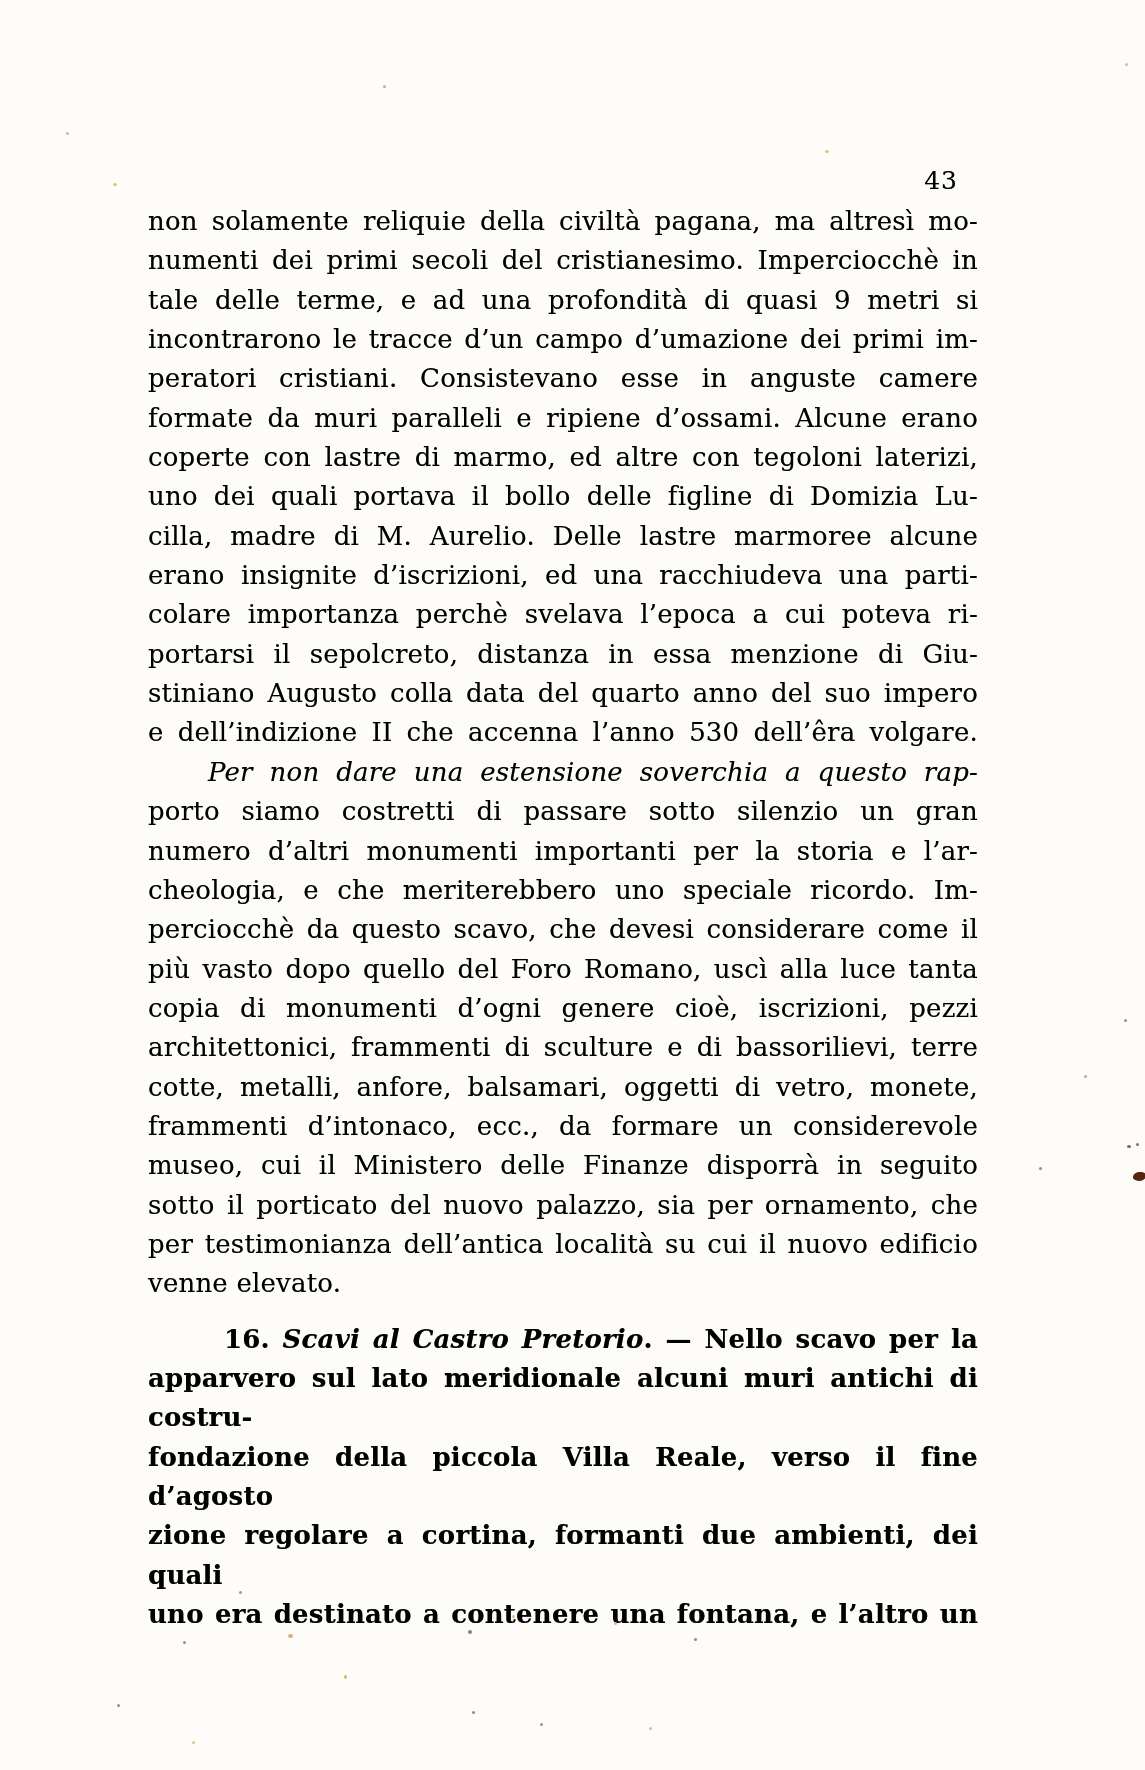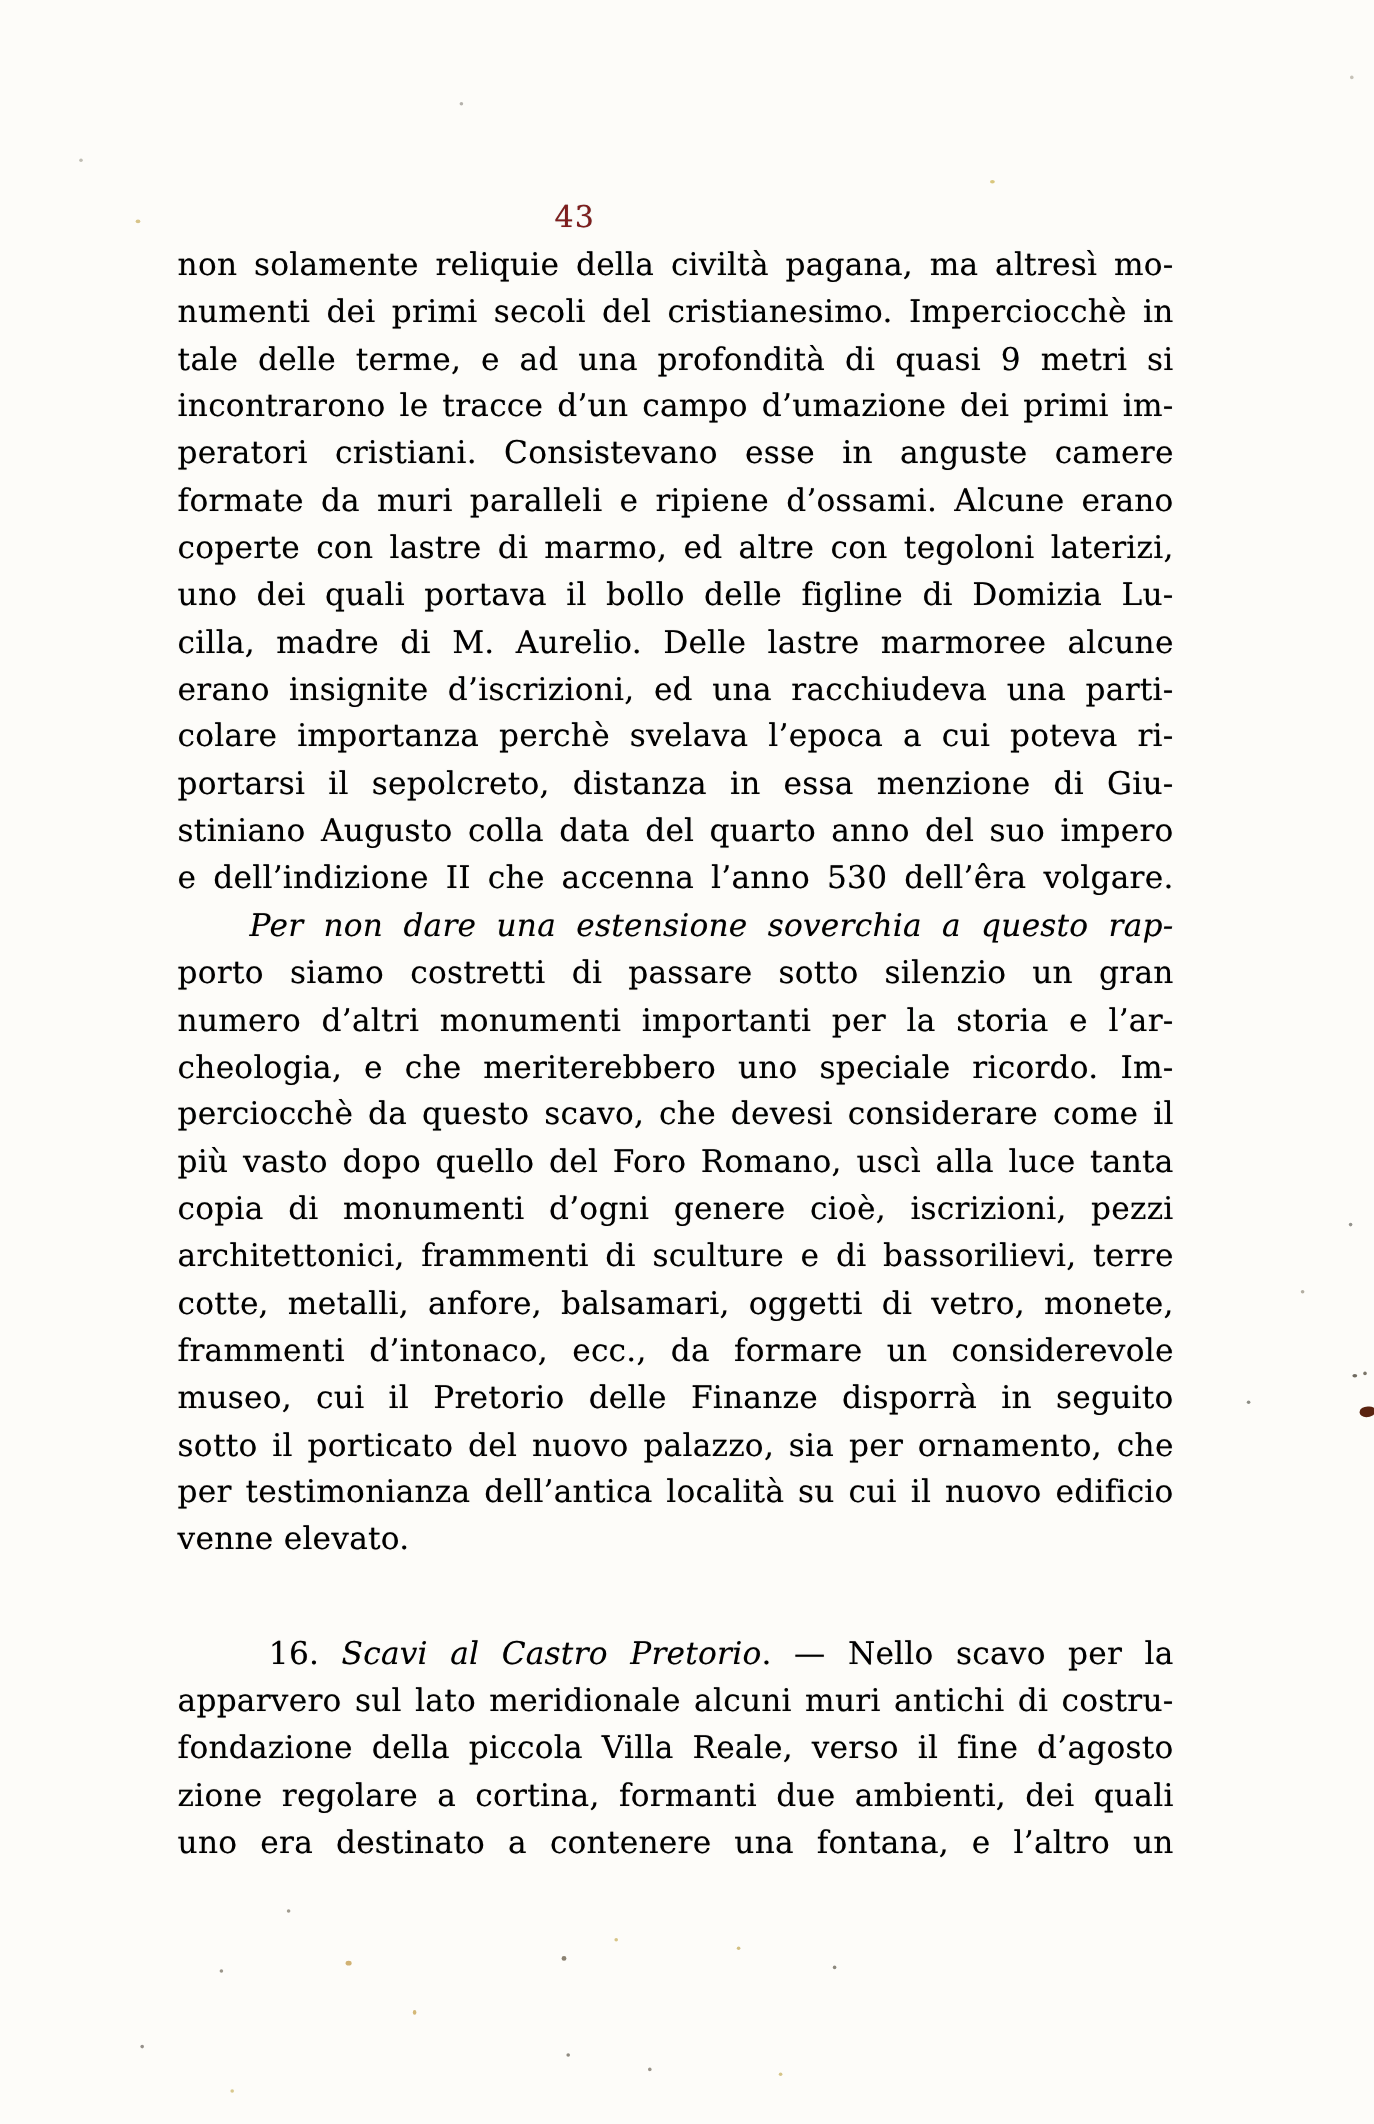--- a/index.html
+++ b/index.html
@@ -17,39 +17,39 @@
   .page {
     position: absolute;
     inset: 0;
     background: #fdfcf9;
   }
   .page-number {
     position: absolute;
     top: 166px;
     left: 0;
     width: 958px;
-    text-align: center;
+    text-align: right;
     font-size: 25px;
-    color: #7f1d1d;
+    color: #000000;
     letter-spacing: 1px;
     text-shadow: 0 0 0.6px rgba(32,30,24,0.55);
   }
   .text-block {
     position: absolute;
     left: 148px;
     top: 202px;
     width: 830px;
     font-size: 26px;
     line-height: 39.35px;
     color: #000000;
     letter-spacing: 0.2px;
     text-shadow: 0 0 0.6px rgba(32,30,24,0.5);
   }
   .paragraph { margin: 0; }
-  .paragraph.gap-before { margin-top: 56px; }
+  .paragraph.gap-before { margin-top: 16px; font-weight: bold; }
   .line {
     text-align: justify;
     text-align-last: justify;
   }
   .line.endline { text-align-last: left; }
   .line.indent-normal { text-indent: 60px; font-style: italic; }
   .line.indent-wide { text-indent: 76px; }
   .italic { font-style: italic; }
   .artifact {
     position: absolute;
@@ -82,21 +82,21 @@
         <div class="line indent-normal">Per non dare una estensione soverchia a questo rap-</div>
         <div class="line">porto siamo costretti di passare sotto silenzio un gran</div>
         <div class="line">numero d’altri monumenti importanti per la storia e l’ar-</div>
         <div class="line">cheologia, e che meriterebbero uno speciale ricordo. Im-</div>
         <div class="line">perciocchè da questo scavo, che devesi considerare come il</div>
         <div class="line">più vasto dopo quello del Foro Romano, uscì alla luce tanta</div>
         <div class="line">copia di monumenti d’ogni genere cioè, iscrizioni, pezzi</div>
         <div class="line">architettonici, frammenti di sculture e di bassorilievi, terre</div>
         <div class="line">cotte, metalli, anfore, balsamari, oggetti di vetro, monete,</div>
         <div class="line">frammenti d’intonaco, ecc., da formare un considerevole</div>
-        <div class="line">museo, cui il Pretorio delle Finanze disporrà in seguito</div>
+        <div class="line">museo, cui il Ministero delle Finanze disporrà in seguito</div>
         <div class="line">sotto il porticato del nuovo palazzo, sia per ornamento, che</div>
         <div class="line">per testimonianza dell’antica località su cui il nuovo edificio</div>
         <div class="line endline">venne elevato.</div>
       </div>
       <div class="paragraph gap-before">
         <div class="line indent-wide"><span>16. </span><span class="italic">Scavi al Castro Pretorio</span><span>. — Nello scavo per la</span></div>
         <div class="line">apparvero sul lato meridionale alcuni muri antichi di costru-</div>
         <div class="line">fondazione della piccola Villa Reale, verso il fine d’agosto</div>
         <div class="line">zione regolare a cortina, formanti due ambienti, dei quali</div>
         <div class="line">uno era destinato a contenere una fontana, e l’altro un</div>

